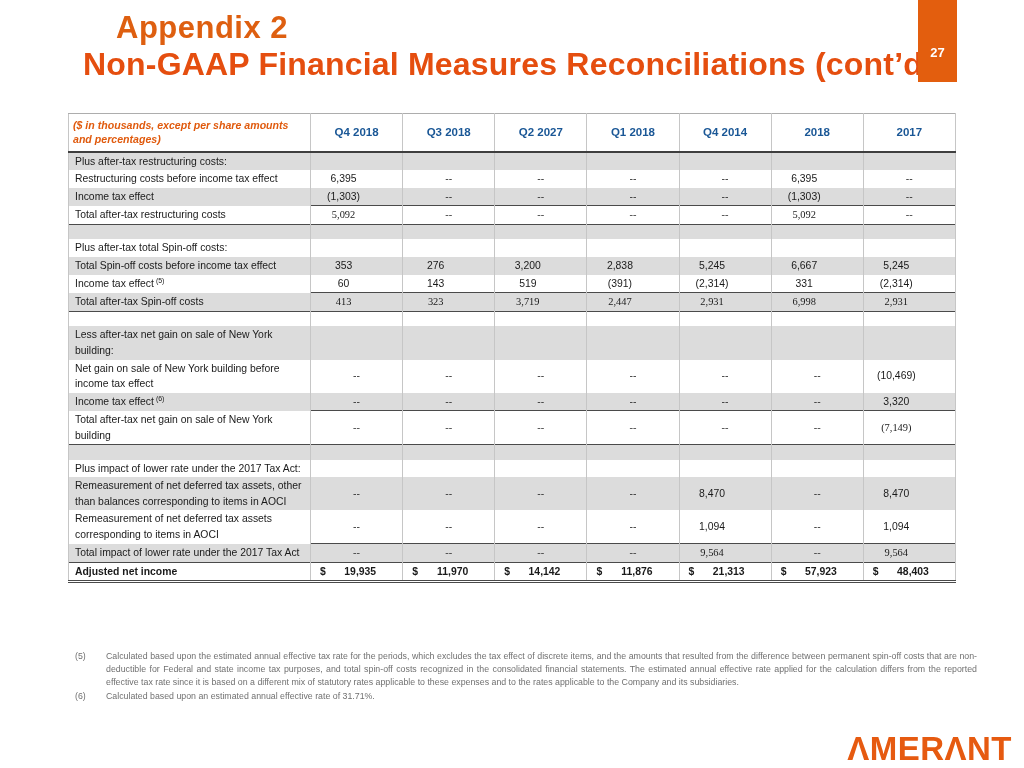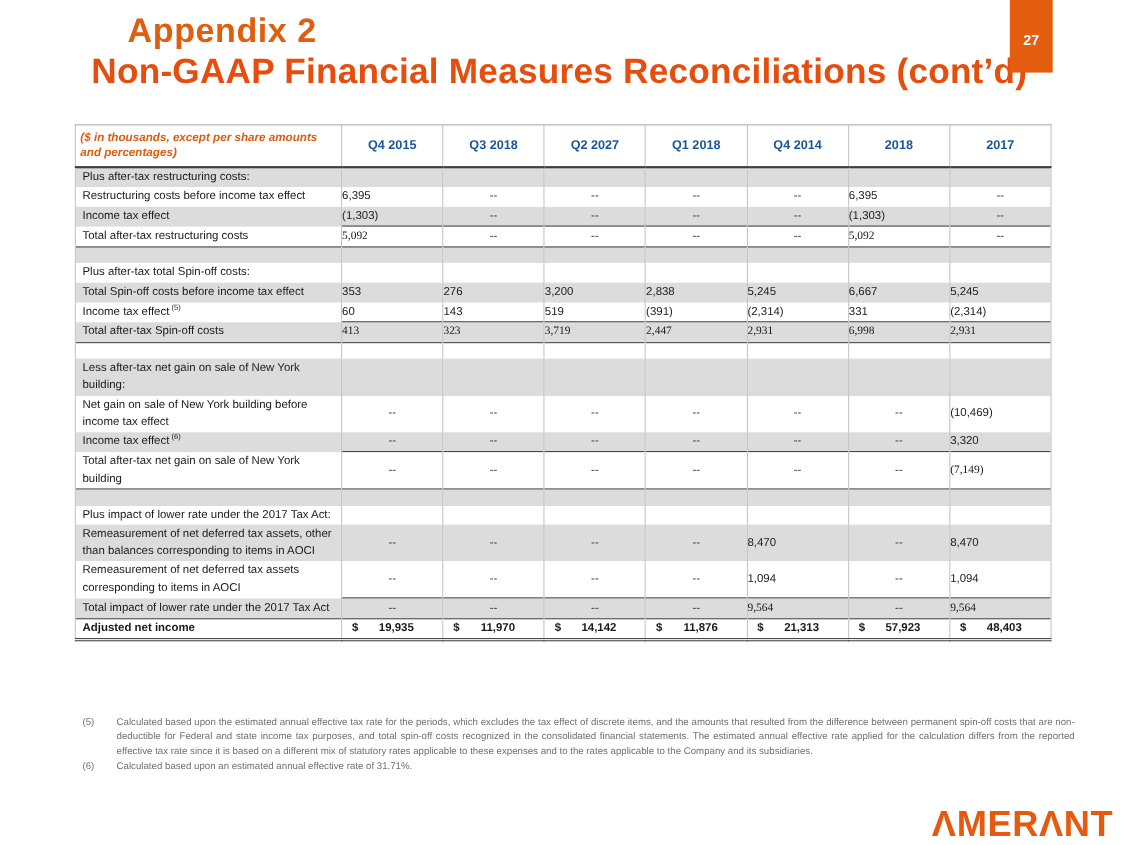--- a/index.html
+++ b/index.html
@@ -16,21 +16,21 @@
   .title-block { position: absolute; left: 83px; top: 10px; }
   .title {
     font-size: 31px; font-weight: bold; color: #DE5F10;
     letter-spacing: 0.5px; line-height: 1.15; margin-left: 33px;
   }
   .subtitle {
     font-size: 32px; font-weight: bold; color: #E54E0F;
     letter-spacing: 0.2px; line-height: 1.15;
   }
   .page-box {
-    position: absolute; left: 918px; top: 0; width: 39px; height: 66px;
+    position: absolute; left: 918px; top: 0; width: 39px; height: 82px;
     background: #E35E0E; color: #fff; font-size: 13px; font-weight: bold;
     display: flex; align-items: flex-end; justify-content: center;
     padding-bottom: 22px;
   }
 
   
   .table-wrap { position: absolute; left: 68px; top: 113px; width: 887px; }
   table {
     border-collapse: collapse; width: 887px; table-layout: fixed;
     font-size: 10.4px; color: #1a1a1a;
@@ -43,21 +43,21 @@
     vertical-align: middle; padding: 3px 4px 3px 4px; line-height: 1.35;
   }
   thead .hdr-col {
     color: #1A5796; font-weight: bold; font-size: 11.5px;
     text-align: center; vertical-align: middle; height: 38px;
   }
   td { border-left: 1px solid #C6C6C6; border-right: 1px solid #C6C6C6; }
   tbody td { height: 17.5px; vertical-align: middle; line-height: 1.5; }
   tbody td.lbl { padding: 1px 2px 1px 6px; }
   tbody td.val { text-align: center; padding: 1px 0; }
-  tbody td.val.num { text-align: left; padding-right: 26px; margin-top: 44px; }
+  tbody td.val.num { text-align: center; padding-right: 26px; margin-top: 44px; }
   tbody td.val.dash { text-align: center; color: #333; }
   tr.shaded td { background: #DCDCDC; }
   tr.t-blank td { height: 15px; }
   tr.t-section td, tr.t-data td, tr.t-total td { }
   tr.t-total td.val { border-top: 1.5px solid #4A4A4A; font-family: Liberation Serif, serif; }
   tr.t-total { border-bottom: 1.5px solid #4A4A4A; }
   tr.t-grand td { font-weight: bold; border-top: 1.5px solid #4A4A4A; height: 19px; }
   tr.t-grand { border-bottom: 3px double #4A4A4A; }
   td.val.dollar { position: relative; text-align: right; padding-right: 26px; }
   td.val.dollar .dsign { position: absolute; left: 9px; font-weight: bold; }
@@ -101,21 +101,21 @@
           <col class="c-val">
           <col class="c-val">
           <col class="c-val">
         <col class="c-val">
           <col class="c-val">
           <col class="c-val">
       </colgroup>
       <thead>
         <tr>
           <td class="hdr-label">($ in thousands, except per share amounts and percentages)</td>
-        <td class="hdr-col">Q4 2015</td>
+        <td class="hdr-col">Q4 2018</td>
             <td class="hdr-col">Q3 2018</td>
             <td class="hdr-col">Q2 2027</td>
             <td class="hdr-col">Q1 2018</td>
             <td class="hdr-col">Q4 2014</td>
             <td class="hdr-col">2018</td>
             <td class="hdr-col">2017</td>
           </tr>
       </thead>
       <tbody id="tbody">
           <tr class="t-section shaded">

